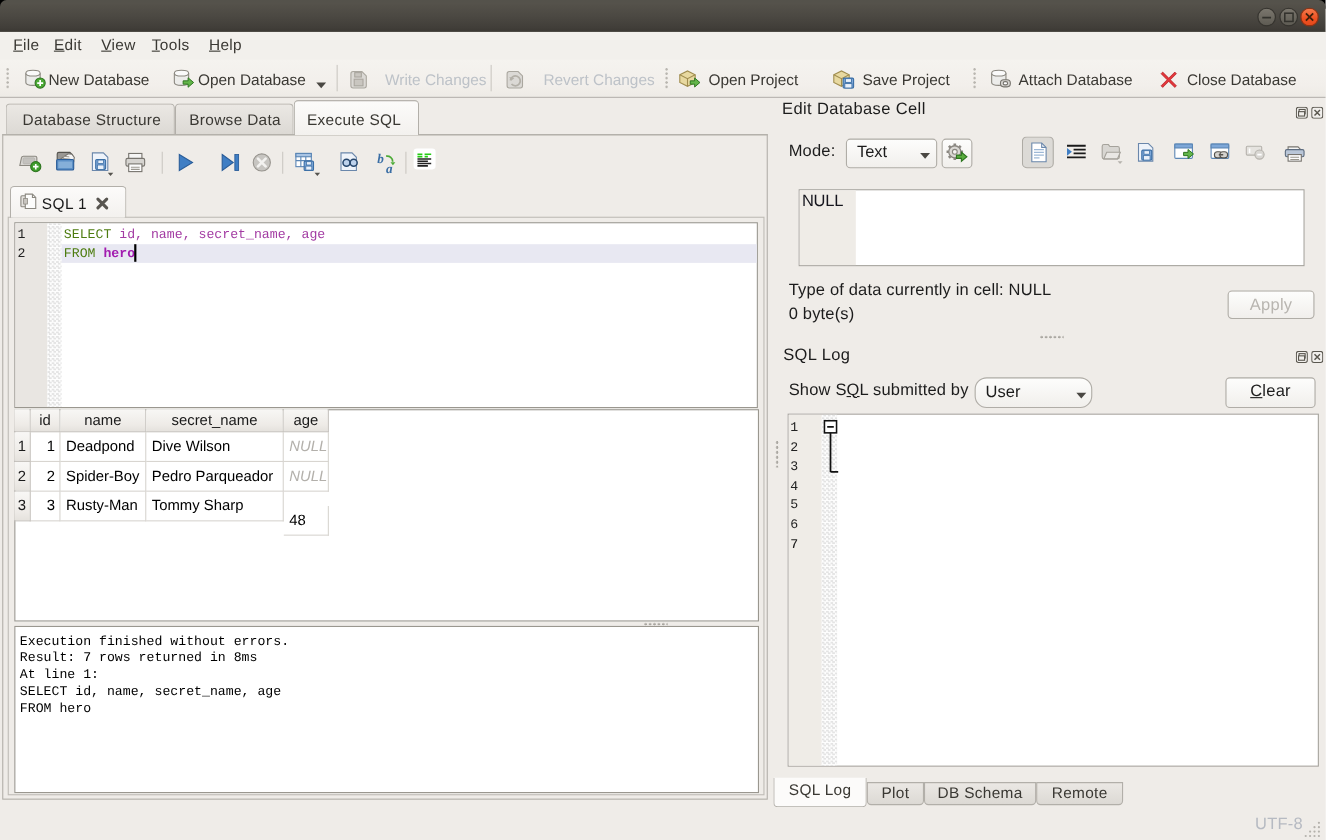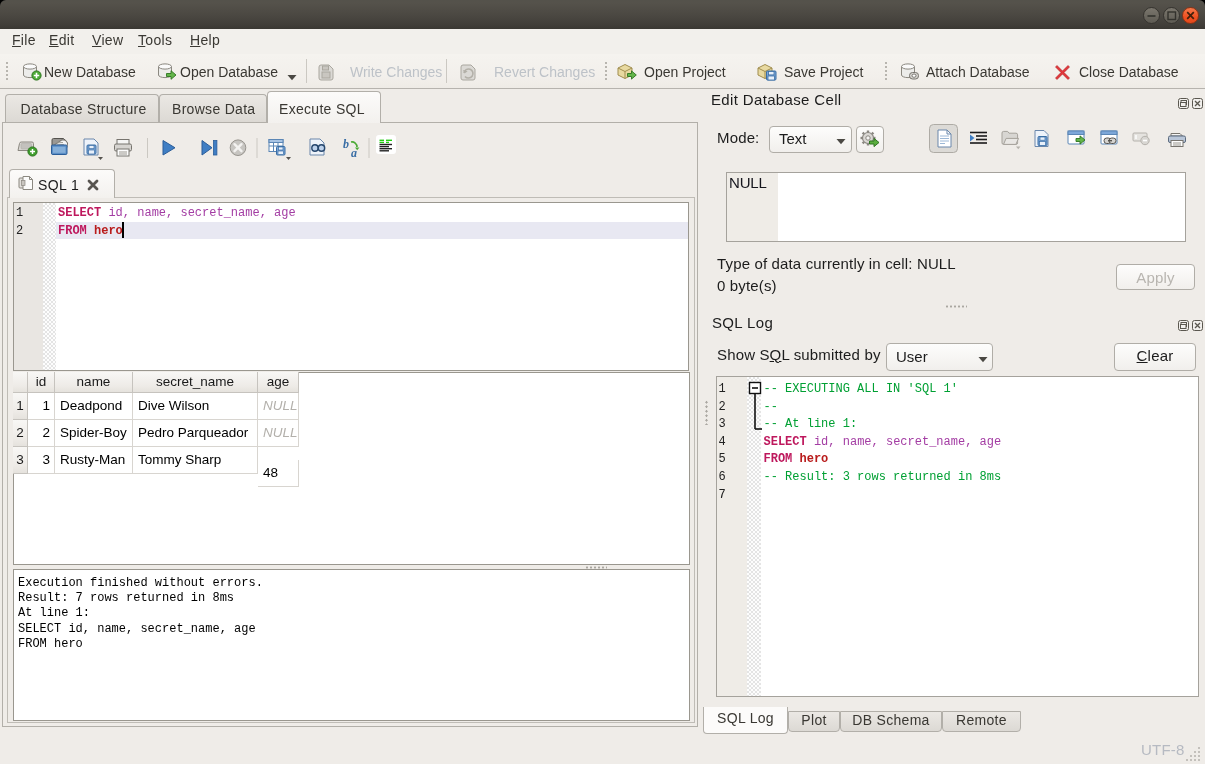--- a/index.html
+++ b/index.html
@@ -36,23 +36,23 @@
     font-size:14px;color:#3a3833;text-align:center;line-height:20px;letter-spacing:0.3px;}
   #mtab-active{top:91px;height:32px;background:linear-gradient(180deg,#fcfbfa 0,#f3f1ee 100%);z-index:3;line-height:26px;}
   .mtablbl{top:101px;font-size:14px;color:#3a3833;letter-spacing:0.3px;z-index:4;}
   #panetop{left:2px;top:122px;width:696px;height:1px;background:#b2afa9;}
   .frame{box-sizing:border-box;border:1px solid #b2afa9;}
   .whitebox{box-sizing:border-box;border:1px solid #9a978f;background:#fff;}
   
   #edgutter{background:#e9e6e2;}
   .lnum{position:absolute;font-family:"Liberation Mono",monospace;font-size:12px;color:#222;}
   .code{position:absolute;font-family:"Liberation Mono",monospace;font-size:12px;white-space:pre;color:#000;}
-  .kw{color:#be185d;font-weight:bold;}
+  .kw{color:#4d7c0f;font-weight:normal;}
   .ident{color:#a33ca3;}
-  .tbl{color:#b91c1c;font-weight:bold;margin-top:16px;}
+  .tbl{color:#a21caf;font-weight:bold;margin-top:16px;}
   .cmt{color:#00a033;}
   
   .hcell{position:absolute;box-sizing:border-box;background:linear-gradient(180deg,#f8f7f5 0,#eeebe7 70%,#e5e2dd 100%);
     border-right:1px solid #c6c3be;border-bottom:1px solid #c6c3be;font-size:13.5px;color:#1a1a1a;text-align:center;}
   .dcell{position:absolute;box-sizing:border-box;border-right:1px solid #d8d5d0;border-bottom:1px solid #d8d5d0;
     font-size:13.5px;color:#000;padding:5px 4px 0 5px;}
   .nullv{color:#b3b0ab;font-style:italic;}
   
   .docktitle{font-size:15px;color:#1c1c1c;letter-spacing:0.35px;}
   .dockbtn{width:11px;height:11px;}
@@ -402,44 +402,38 @@
   <div class="abs dockbtn" id="dockbtn3" style="left:1178px;top:316.5px;"><svg width="11" height="11" viewBox="0 0 11 11">
         <rect x="0.5" y="0.5" width="10" height="10" rx="2" fill="#f1efec" stroke="#5a574f"></rect>
         <rect x="3" y="2.5" width="5.5" height="4" fill="none" stroke="#5a574f"></rect>
         <rect x="2.5" y="4.5" width="5.5" height="4" fill="#f1efec" stroke="#5a574f"></rect>
       </svg></div>
   <div class="abs dockbtn" id="dockbtn4" style="left:1192px;top:316.5px;"><svg width="11" height="11" viewBox="0 0 11 11">
         <rect x="0.5" y="0.5" width="10" height="10" rx="2" fill="#f1efec" stroke="#5a574f"></rect>
         <path d="M3 3 L8 8 M8 3 L3 8" stroke="#5a574f" stroke-width="1.3"></path>
       </svg></div>
   <div class="abs label" style="left:717px;top:345.5px;">Show S<span style="text-decoration:underline;">Q</span>L submitted by</div>
-  <div class="abs combo" style="left:886px;top:343px;width:107px;height:28px;">
+  <div class="abs combo" style="left:886px;top:343px;width:107px;height:28px;border-radius:11px;">
     <div class="abs" style="left:9px;top:3.5px;">User</div>
     <svg class="abs" style="left:90px;top:12px;" width="12" height="7">
         <path d="M1.5 1 L10.5 1 L6 6.3 Z" fill="#4a4843"></path>
       </svg>
   </div>
   <div class="abs btn" style="left:1114px;top:343px;width:82px;height:28px;color:#1c1c1c;line-height:23px;letter-spacing:0.2px;"><span style="text-decoration:underline;">C</span>lear</div>
 
   <div class="abs whitebox" style="left:716px;top:376px;width:483px;height:321px;border-color:#a5a29c;"></div>
   <div class="abs" style="left:717px;top:377px;width:30px;height:319px;background:#efece7;"></div>
   <div class="abs" style="left:747px;top:377px;width:14px;height:319px;background-image:conic-gradient(#e4e4e4 25%,#fdfdfd 0 50%,#e4e4e4 0 75%,#fdfdfd 0);background-size:4px 4px;"></div>
   <div class="abs lnum" style="left:718.5px;top:381px;line-height:17.6px;">1<br>2<br>3<br>4<br>5<br>6<br>7</div>
   <svg class="abs" style="left:746px;top:380px;" width="26" height="60">
     <rect x="3.5" y="2.5" width="11" height="11" fill="#fff" stroke="#111" stroke-width="1.4"></rect>
     <line x1="6" y1="8" x2="12" y2="8" stroke="#111" stroke-width="1.6"></line>
     <line x1="9" y1="13.5" x2="9" y2="49" stroke="#111" stroke-width="1.6"></line>
     <line x1="9" y1="49" x2="16" y2="49" stroke="#111" stroke-width="1.6"></line>
   </svg>
-  <div class="abs code" style="left:763.5px;top:381px;line-height:17.6px;"><span class="cmt">-- EXECUTING ALL IN 'SQL 1'</span>
-<span class="cmt">--</span>
-<span class="cmt">-- At line 1:</span>
-<span class="kw">SELECT</span> <span class="ident">id, name, secret_name, age</span>
-<span class="kw">FROM</span> <span class="tbl">hero</span>
-<span class="cmt">-- Result: 3 rows returned in 8ms</span></div>
 
   <div class="abs btab" id="btab-active" style="left:703px;width:85px;">SQL Log</div>
   <div class="abs btab" style="left:788px;width:52px;">Plot</div>
   <div class="abs btab" style="left:840px;width:102px;">DB Schema</div>
   <div class="abs btab" style="left:942px;width:79px;">Remote</div>
 
   <div class="abs" style="left:1141px;top:741px;font-size:15px;color:#b6bac2;letter-spacing:0.2px;">UTF-8</div>
   <svg class="abs" style="left:1185px;top:746px;" width="16" height="16">
     <g fill="#b5b2ac">
         <circle cx="14" cy="2" r="1"></circle>

